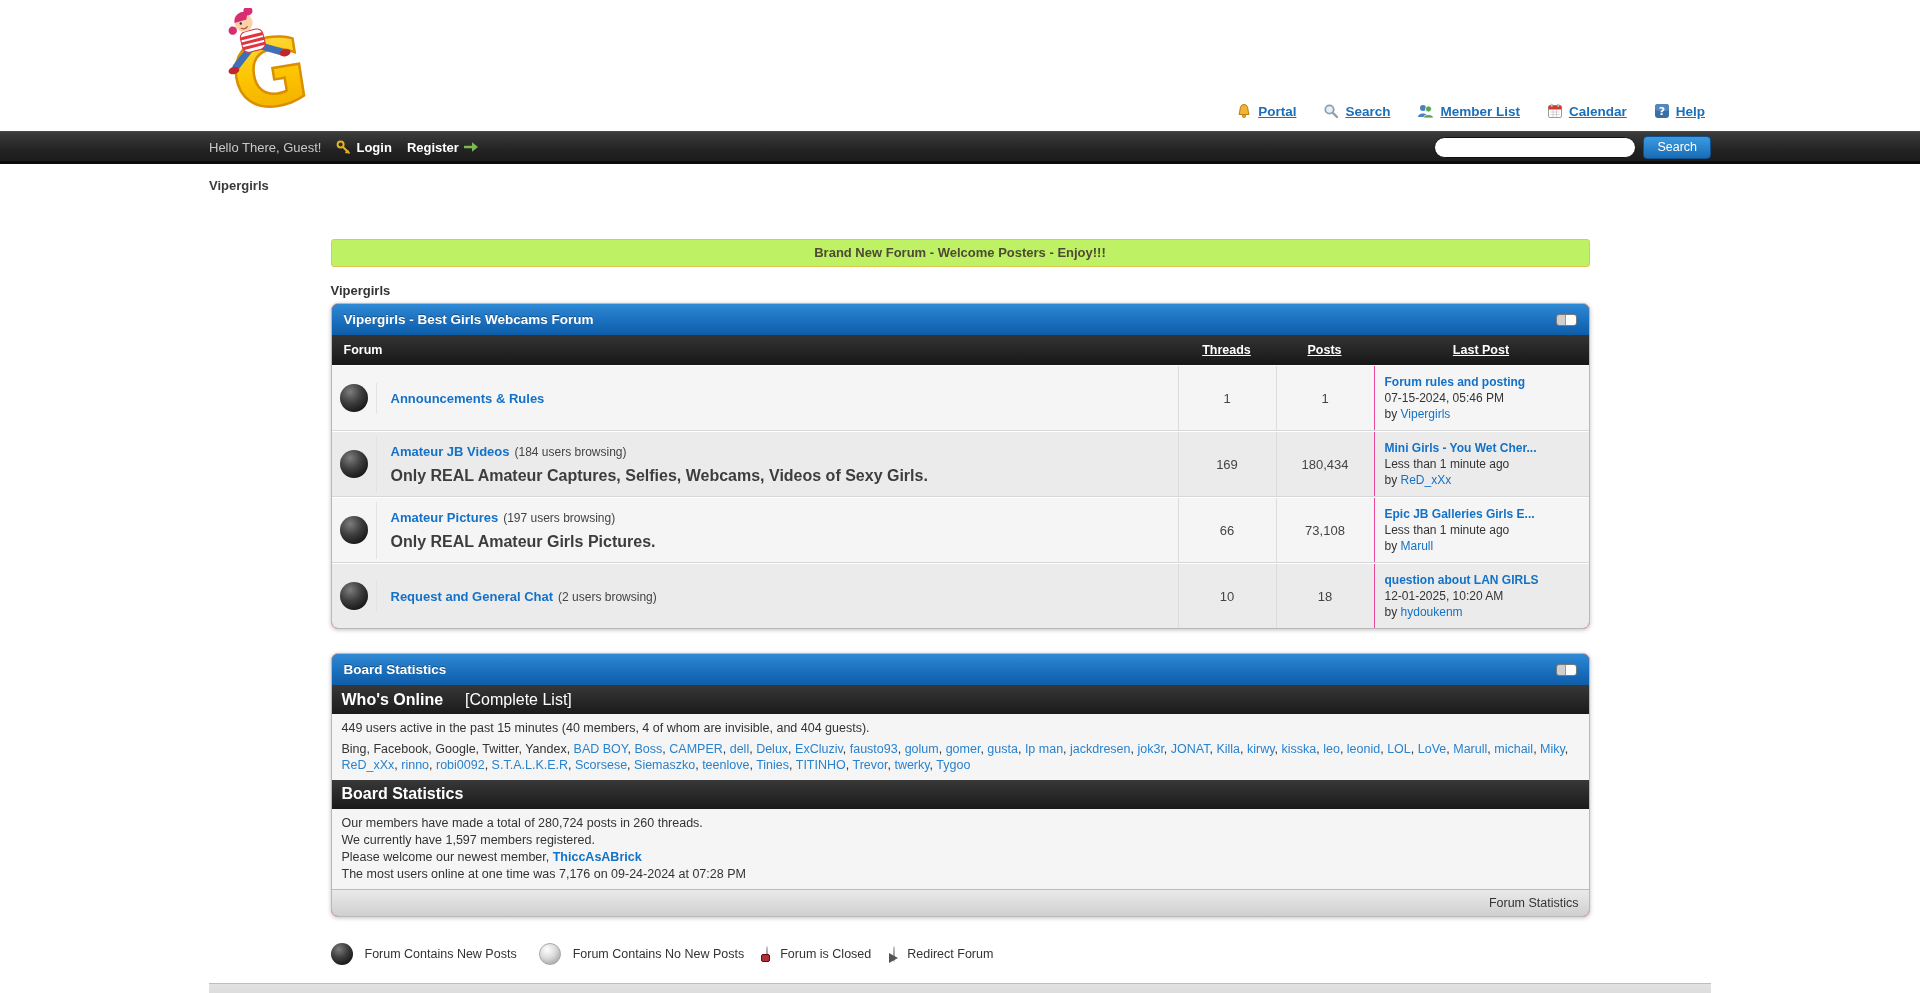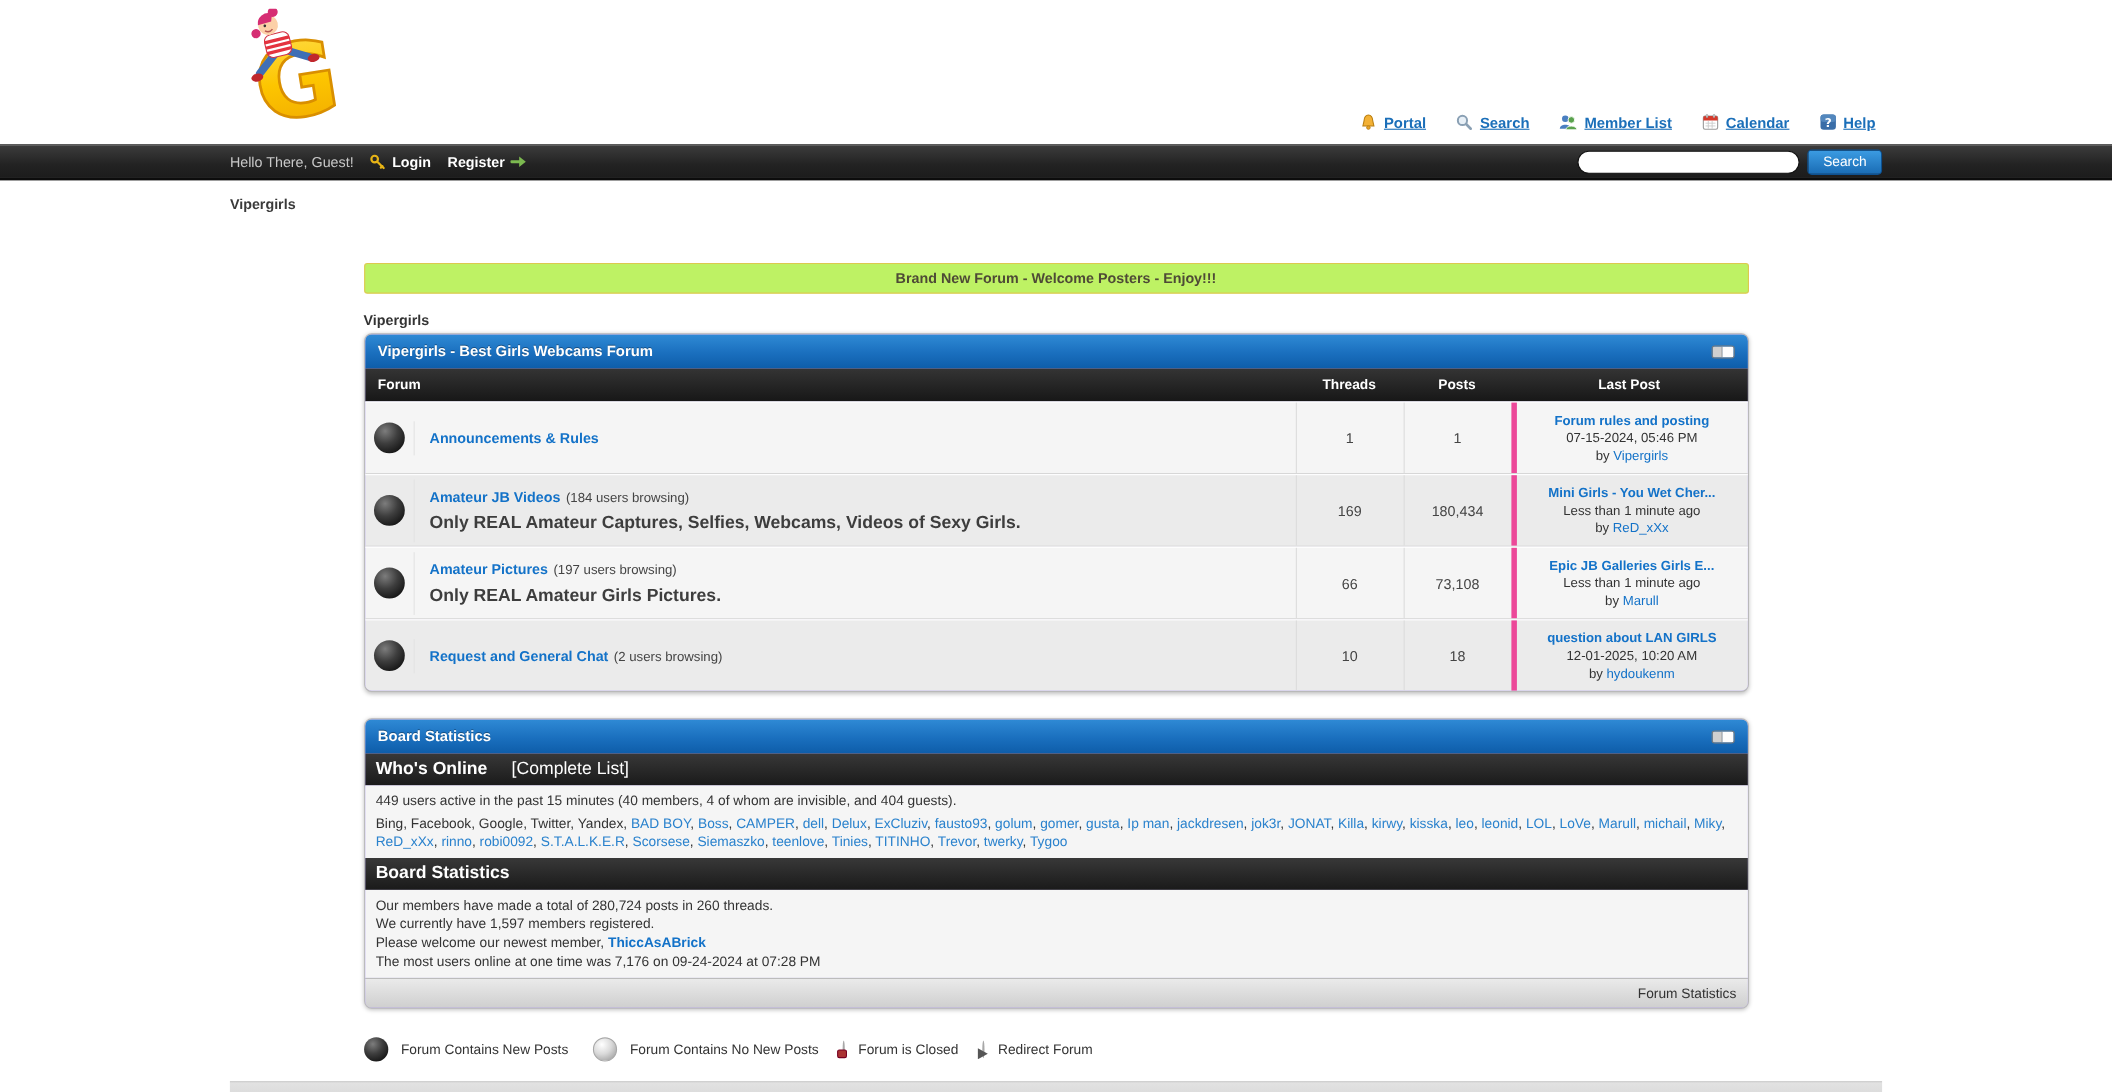--- a/index.html
+++ b/index.html
@@ -29,45 +29,45 @@
   .nav-right { display:flex; align-items:center; gap:7px; }
   .quick-search-input { width:202px; height:21px; border:1px solid #111; border-radius:11px; padding:0 10px; font-size:12px; font-family:inherit; outline:none; }
   .search-btn { background:linear-gradient(#3b9be2,#1a6cb4); border:1px solid #0d5191; border-radius:4px; color:#fff; font-size:12.5px; font-family:inherit; padding:3px 13px 4px; cursor:pointer; }
 
   
   .breadcrumb { margin-top:14px; font-weight:bold; color:#3a3a3a; font-size:13px; }
   .banner { margin-top:46px; height:28px; line-height:26px; text-align:center; background:#bef264; border:1px solid #dcc94f; border-radius:3px; font-weight:bold; color:#4e4a36; font-size:13px; }
   .category-title { margin-top:16px; font-weight:bold; color:#333; font-size:13px; }
 
   
-  .panel { margin-top:5px; border:1px solid #b9b9b9; border-radius:7px; overflow:hidden; box-shadow:0 1px 4px rgba(0,0,0,.25); background:#c4b5fd; }
+  .panel { margin-top:5px; border:1px solid #b9b9b9; border-radius:7px; overflow:hidden; box-shadow:0 1px 4px rgba(0,0,0,.25); background:#ef4444; }
   .panel-head { height:31px; background:linear-gradient(#2f8ad5,#1a6fbe 55%,#0e5da9); display:flex; align-items:center; justify-content:space-between; padding:0 12px; }
   .panel-head .ptitle { color:#fff; font-weight:bold; font-size:13.5px; text-shadow:0 -1px 0 rgba(0,0,0,.35); }
   .collapse-toggle { width:21px; height:12px; border:1px solid #7a7a7a; border-radius:3px; overflow:hidden; display:flex; cursor:pointer; }
   .collapse-toggle i { display:block; width:50%; height:100%; }
   .collapse-toggle i:first-child { background:#cfcfcf; border-right:1px solid #9a9a9a; }
   .collapse-toggle i:last-child { background:#fdfdfd; }
 
   .grid { display:grid; grid-template-columns:44px 1fr 98px 98px 215px; align-items:center; }
   .thead { background:linear-gradient(#343434,#171717); color:#fff; font-weight:bold; font-size:12.5px; height:30px; }
   .thead .h-forum { grid-column:1 / 3; padding-left:12px; }
-  .thead .h-num { text-align:center; }
+  .thead .h-num { text-align:center;text-decoration:underline; }
 
   .frow { min-height:57px; border-top:1px solid #fff; border-bottom:1px solid #d7d7d7; }
   .frow:last-child { border-bottom:none; }
   .frow.odd { background:#f5f5f5; }
   .frow.even { background:#ebebeb; }
   .icon-cell { display:flex; justify-content:center; align-items:center; height:100%; }
   .forum-cell { padding:8px 10px 8px 14px; border-left:1px solid #e3e3e3; }
   .fname { color:#1372c8; font-weight:bold; font-size:13px; }
   .fbrowsing { color:#444; font-size:12px; margin-left:5px; }
   .fdesc { color:#3d3d3d; font-size:16px; margin-top:8px;font-weight:bold; }
   .fdesc:empty { display:none; margin:0; }
   .num-cell { text-align:center; font-size:13px; color:#444; border-left:1px solid #dcdcdc; align-self:stretch; display:flex; align-items:center; justify-content:center; }
-  .last-cell { text-align:center; padding:8px 10px; font-size:12px; line-height:16px; border-left:5px solid #ec4899; align-self:stretch; display:flex; flex-direction:column; justify-content:center; }
+  .last-cell { text-align:left; padding:8px 10px; font-size:12px; line-height:16px; border-left:1px solid #ec4899; align-self:stretch; display:flex; flex-direction:column; justify-content:center; }
   .lsubject { color:#1372c8; font-weight:bold; font-size:12px; }
   .ltime { color:#333; }
   .lby { color:#333; }
   .lby a { color:#1372c8; }
 
   .sphere { width:28px; height:28px; border-radius:50%;
     background:radial-gradient(circle at 36% 28%, #7d7d7d 0%, #3e3e3e 42%, #0d0d0d 88%); }
   .sphere.small { width:22px; height:22px; }
   .sphere.light { background:radial-gradient(circle at 36% 28%, #ffffff 0%, #dadada 45%, #9c9c9c 92%); border:1px solid #a8a8a8; }
   .badge-wrap { position:relative; display:inline-block; }

